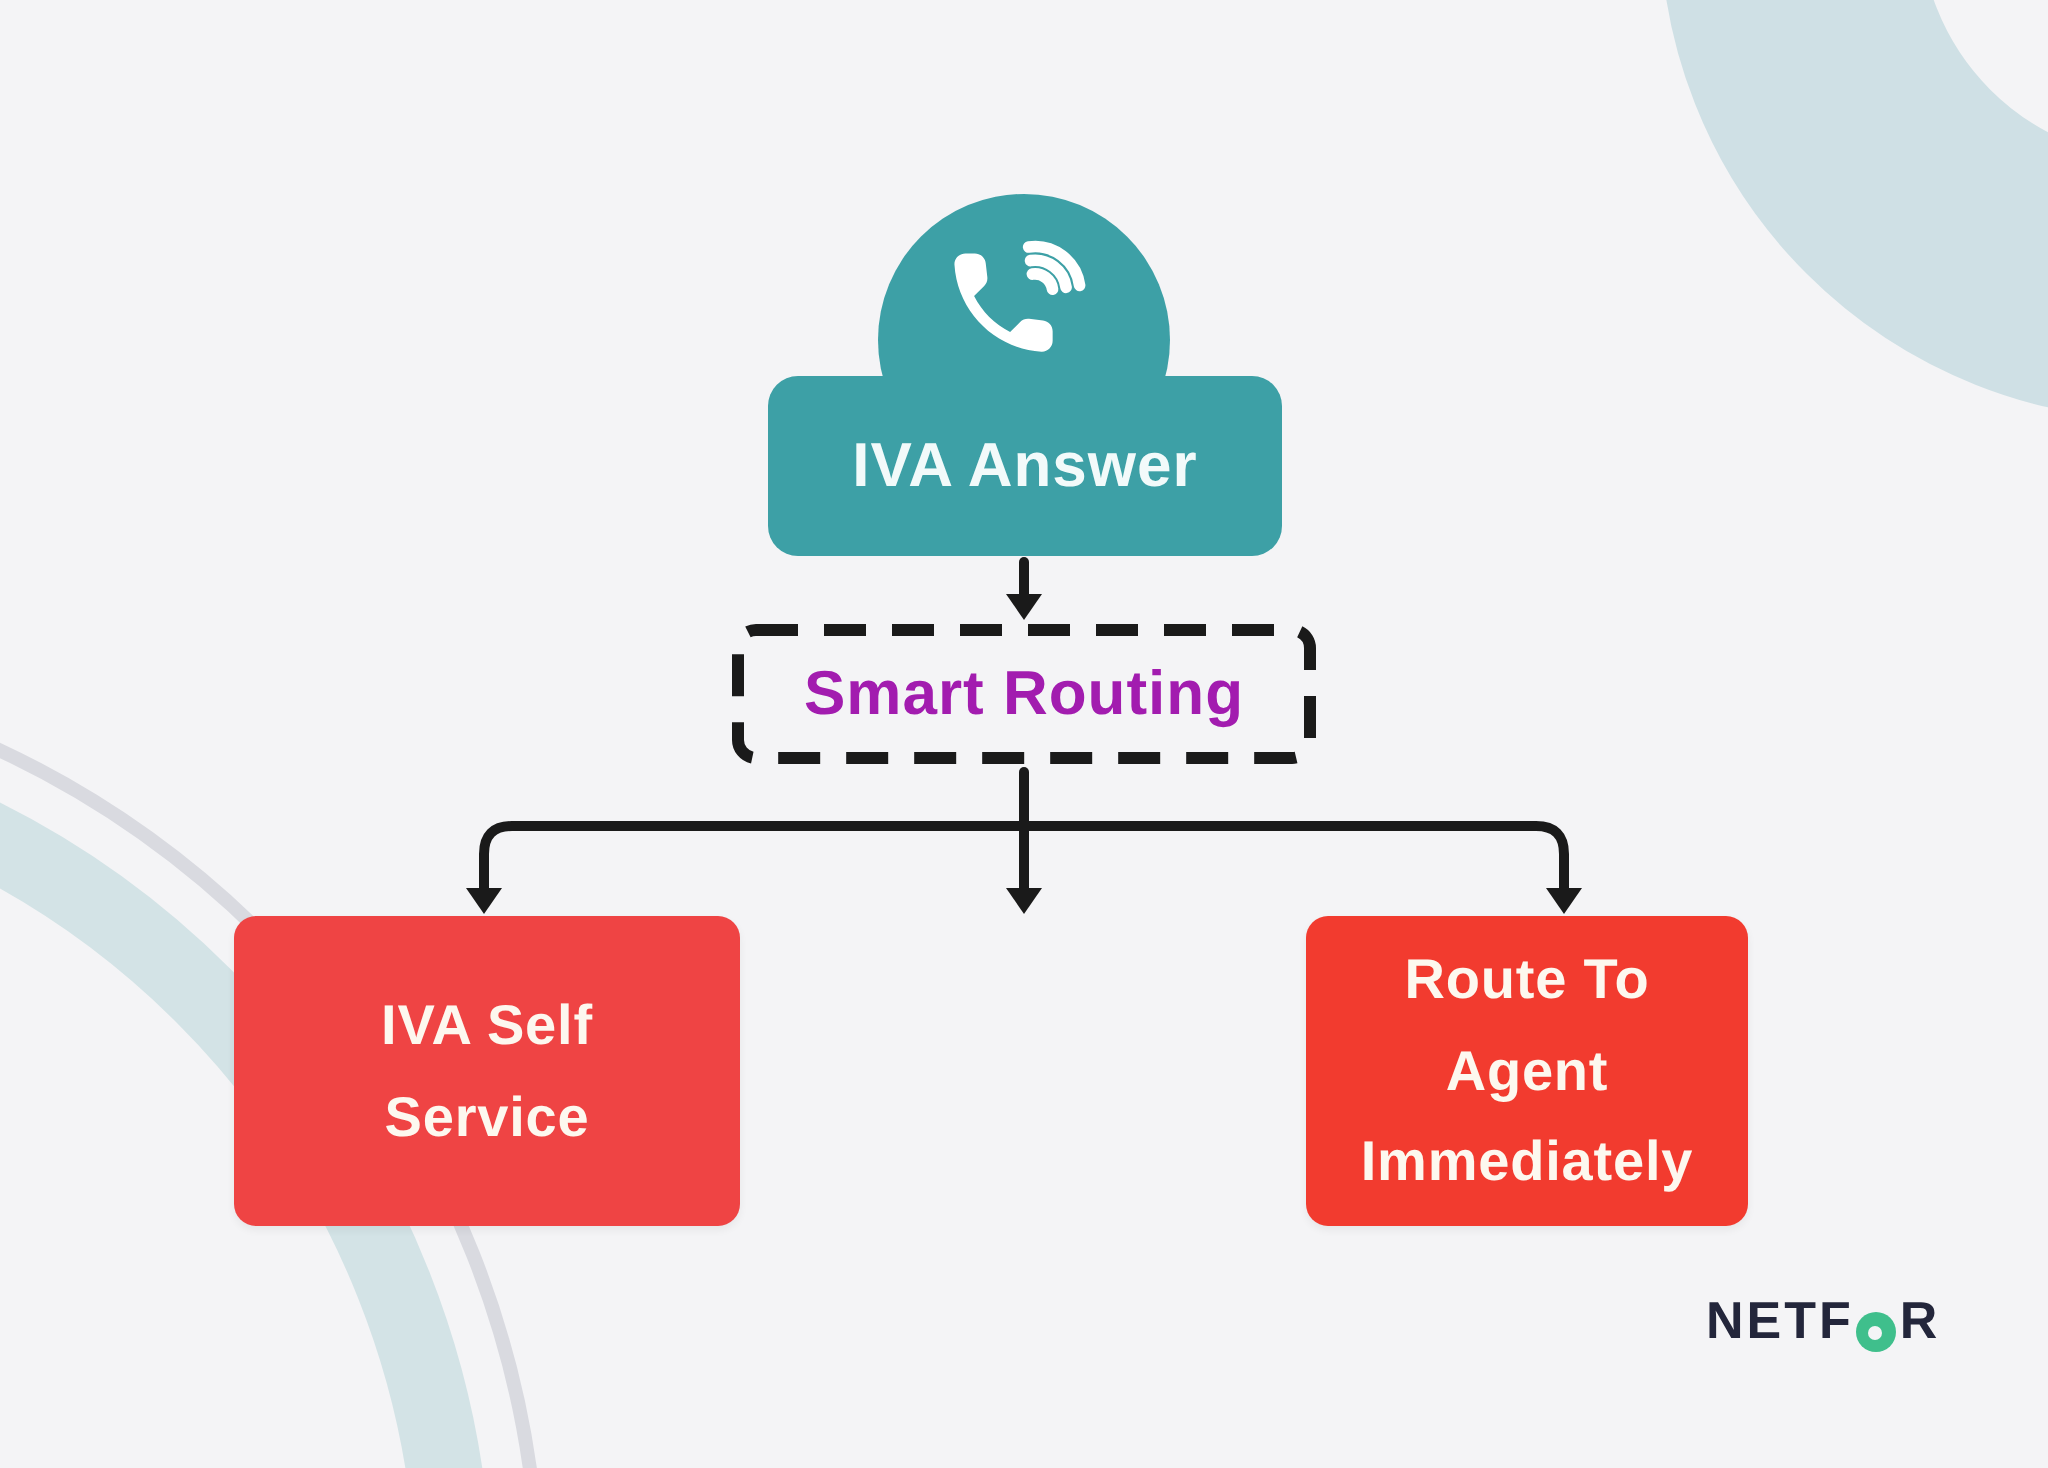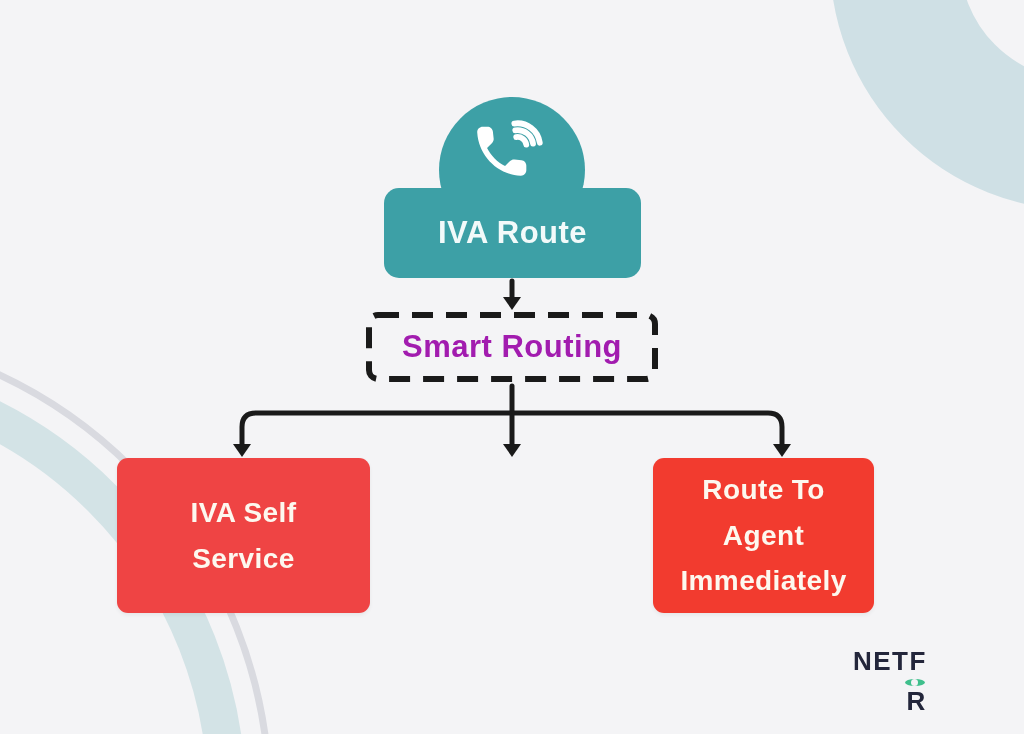--- a/index.html
+++ b/index.html
@@ -84,21 +84,20 @@
 
   .connectors { position: absolute; left: 0; top: 0; }
 
   
   .brand {
     position: absolute;
     left: 853px; top: 646px;
     height: 30px;
     display: flex; align-items: flex-end;
     z-index: 1;
-    flex-direction: column;
   }
   .brand-text {
     font-size: 26px; font-weight: 800; letter-spacing: 1.5px;
     color: #23263B;
   }
   .brand-o {
     width: 20px; height: 20px;
     border-radius: 50%;
     margin: 2px 2px 0 1px;
     display: flex; align-items: center; justify-content: center;
@@ -123,21 +122,21 @@
       <path fill="#FFFFFF" transform="translate(-0.6 2.2) scale(0.80)" d="M19.23 15.26l-2.54-.29c-.61-.07-1.21.14-1.64.57l-1.84 1.84c-2.83-1.44-5.15-3.75-6.59-6.59l1.85-1.85c.43-.43.64-1.03.57-1.64l-.29-2.52c-.12-1.01-.97-1.77-1.99-1.77H5.03c-1.13 0-2.07.94-2 2.07.53 8.54 7.36 15.36 15.89 15.89 1.13.07 2.07-.87 2.07-2v-1.73c.01-1.01-.75-1.86-1.76-1.98z"></path>
       <g fill="none" stroke="#FFFFFF" stroke-width="1.7" stroke-linecap="round" transform="rotate(-8 13.6 10.2)">
         <path d="M13.6 7.6 A2.6 2.6 0 0 1 16.2 10.2"></path>
         <path d="M13.6 5.6 A4.6 4.6 0 0 1 18.2 10.2"></path>
         <path d="M13.6 3.6 A6.6 6.6 0 0 1 20.2 10.2"></path>
       </g>
     </svg>
   </div>
 
   <div class="root-box" style="background-color: rgb(61, 160, 166);">
-    <span>IVA Route</span>
+    <span>IVA Answer</span>
   </div>
 
   <div class="router-box">
     <svg class="dash-frame" width="294" height="72">
       <rect x="4" y="4" width="286" height="64" rx="9" fill="none" stroke-width="6" stroke-dasharray="21 13" style="stroke: rgb(26, 26, 26);"></rect>
     </svg>
     <span class="router-label">Smart Routing</span>
   </div>
 
   <svg class="connectors" width="1024" height="734">

